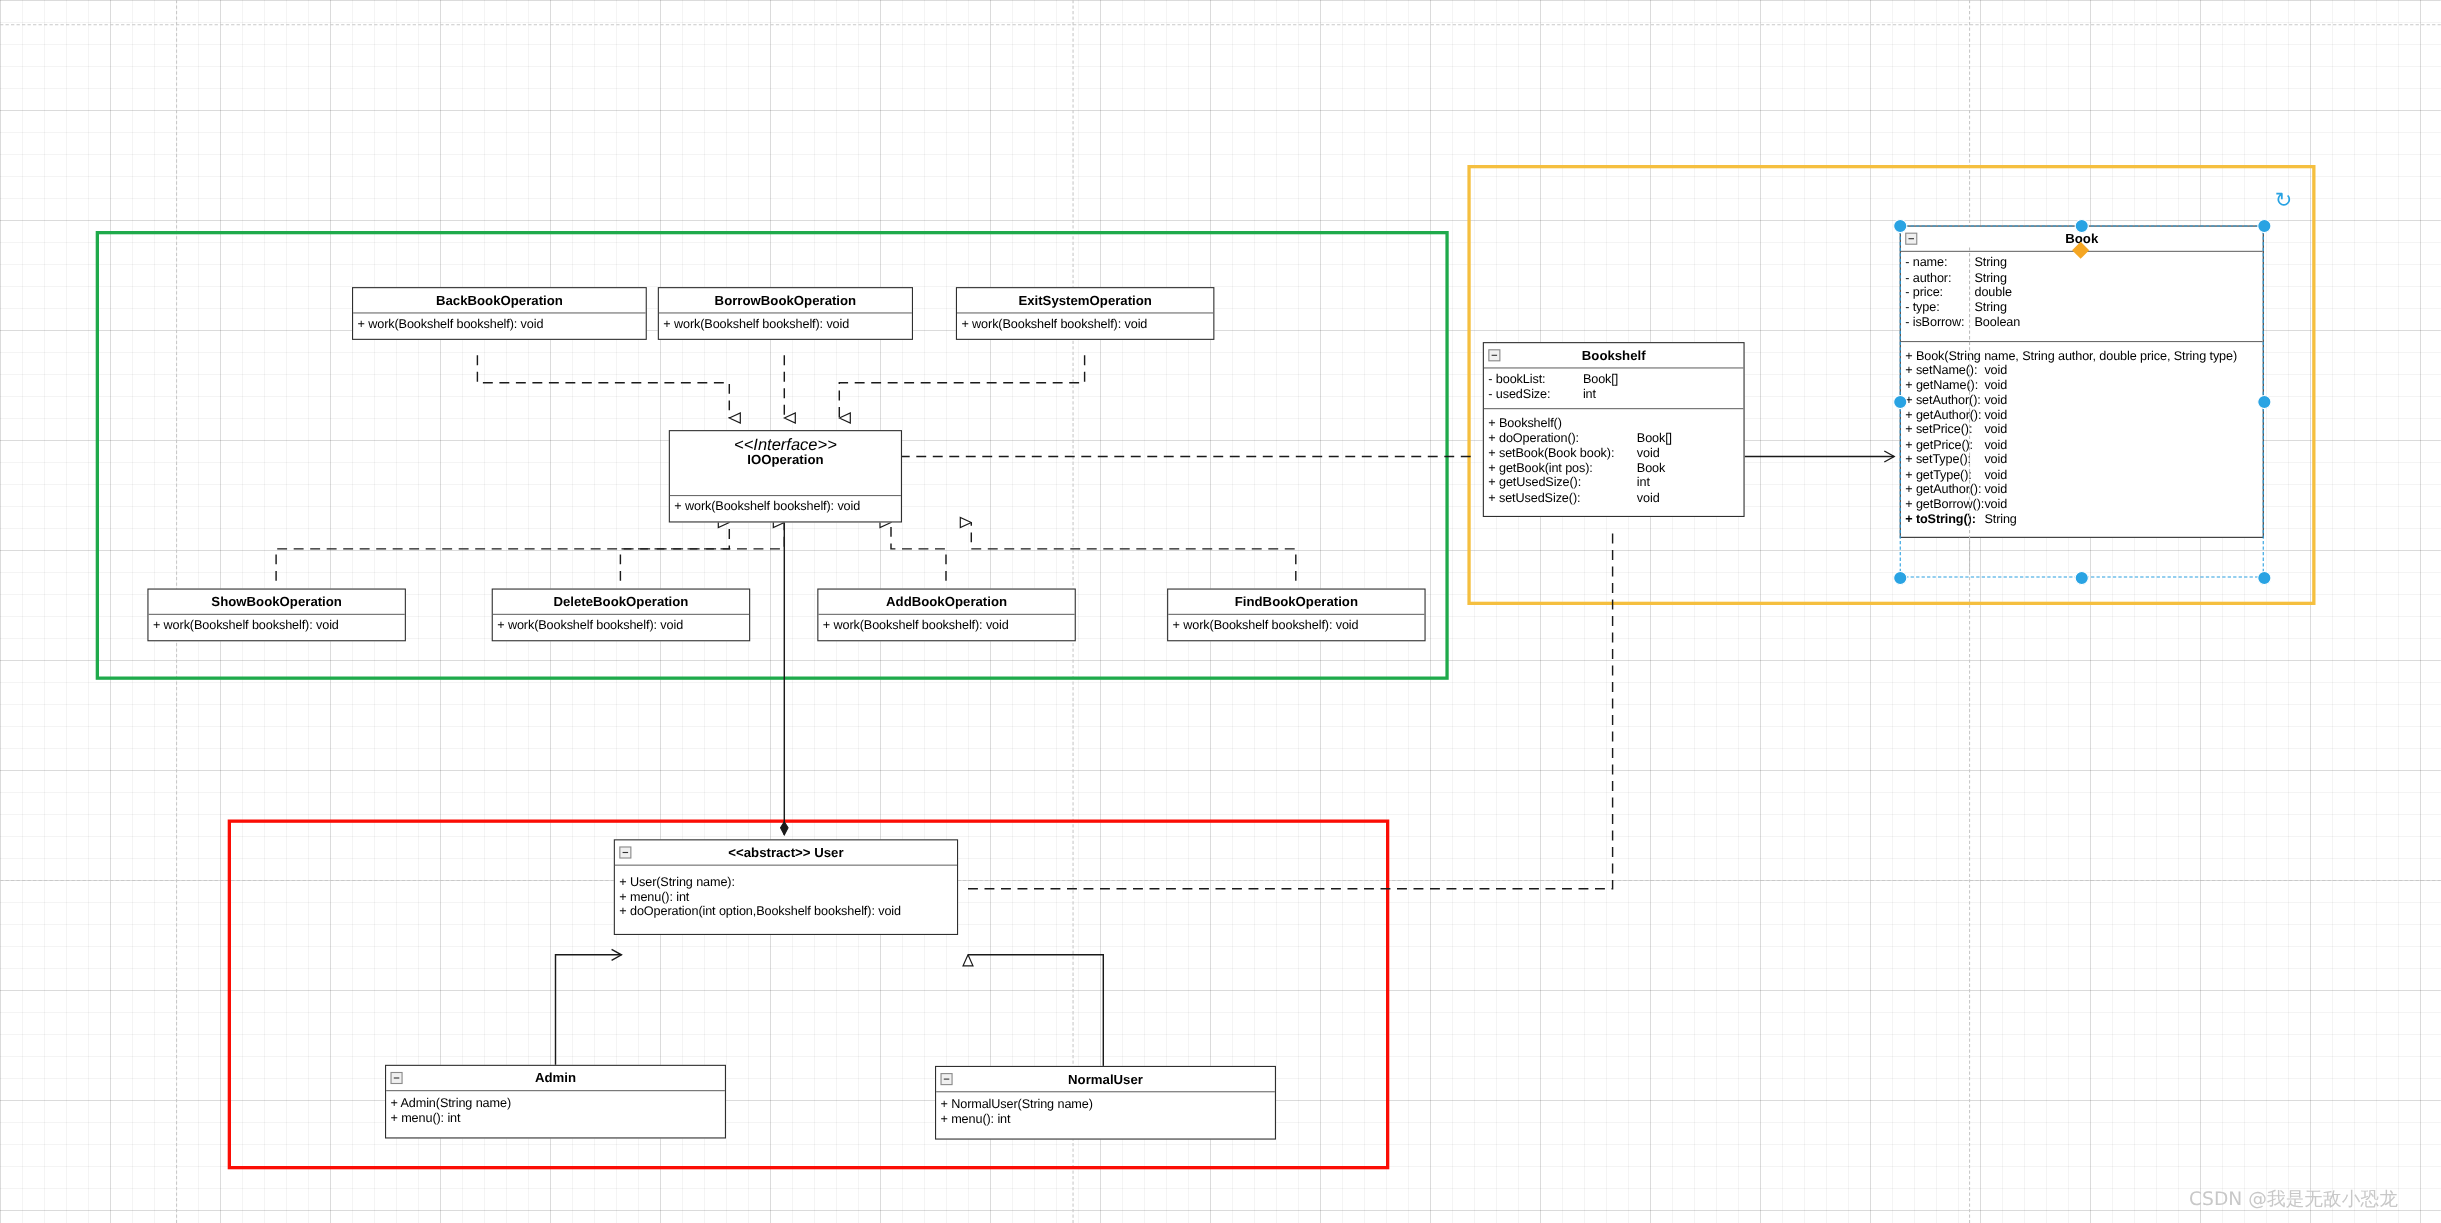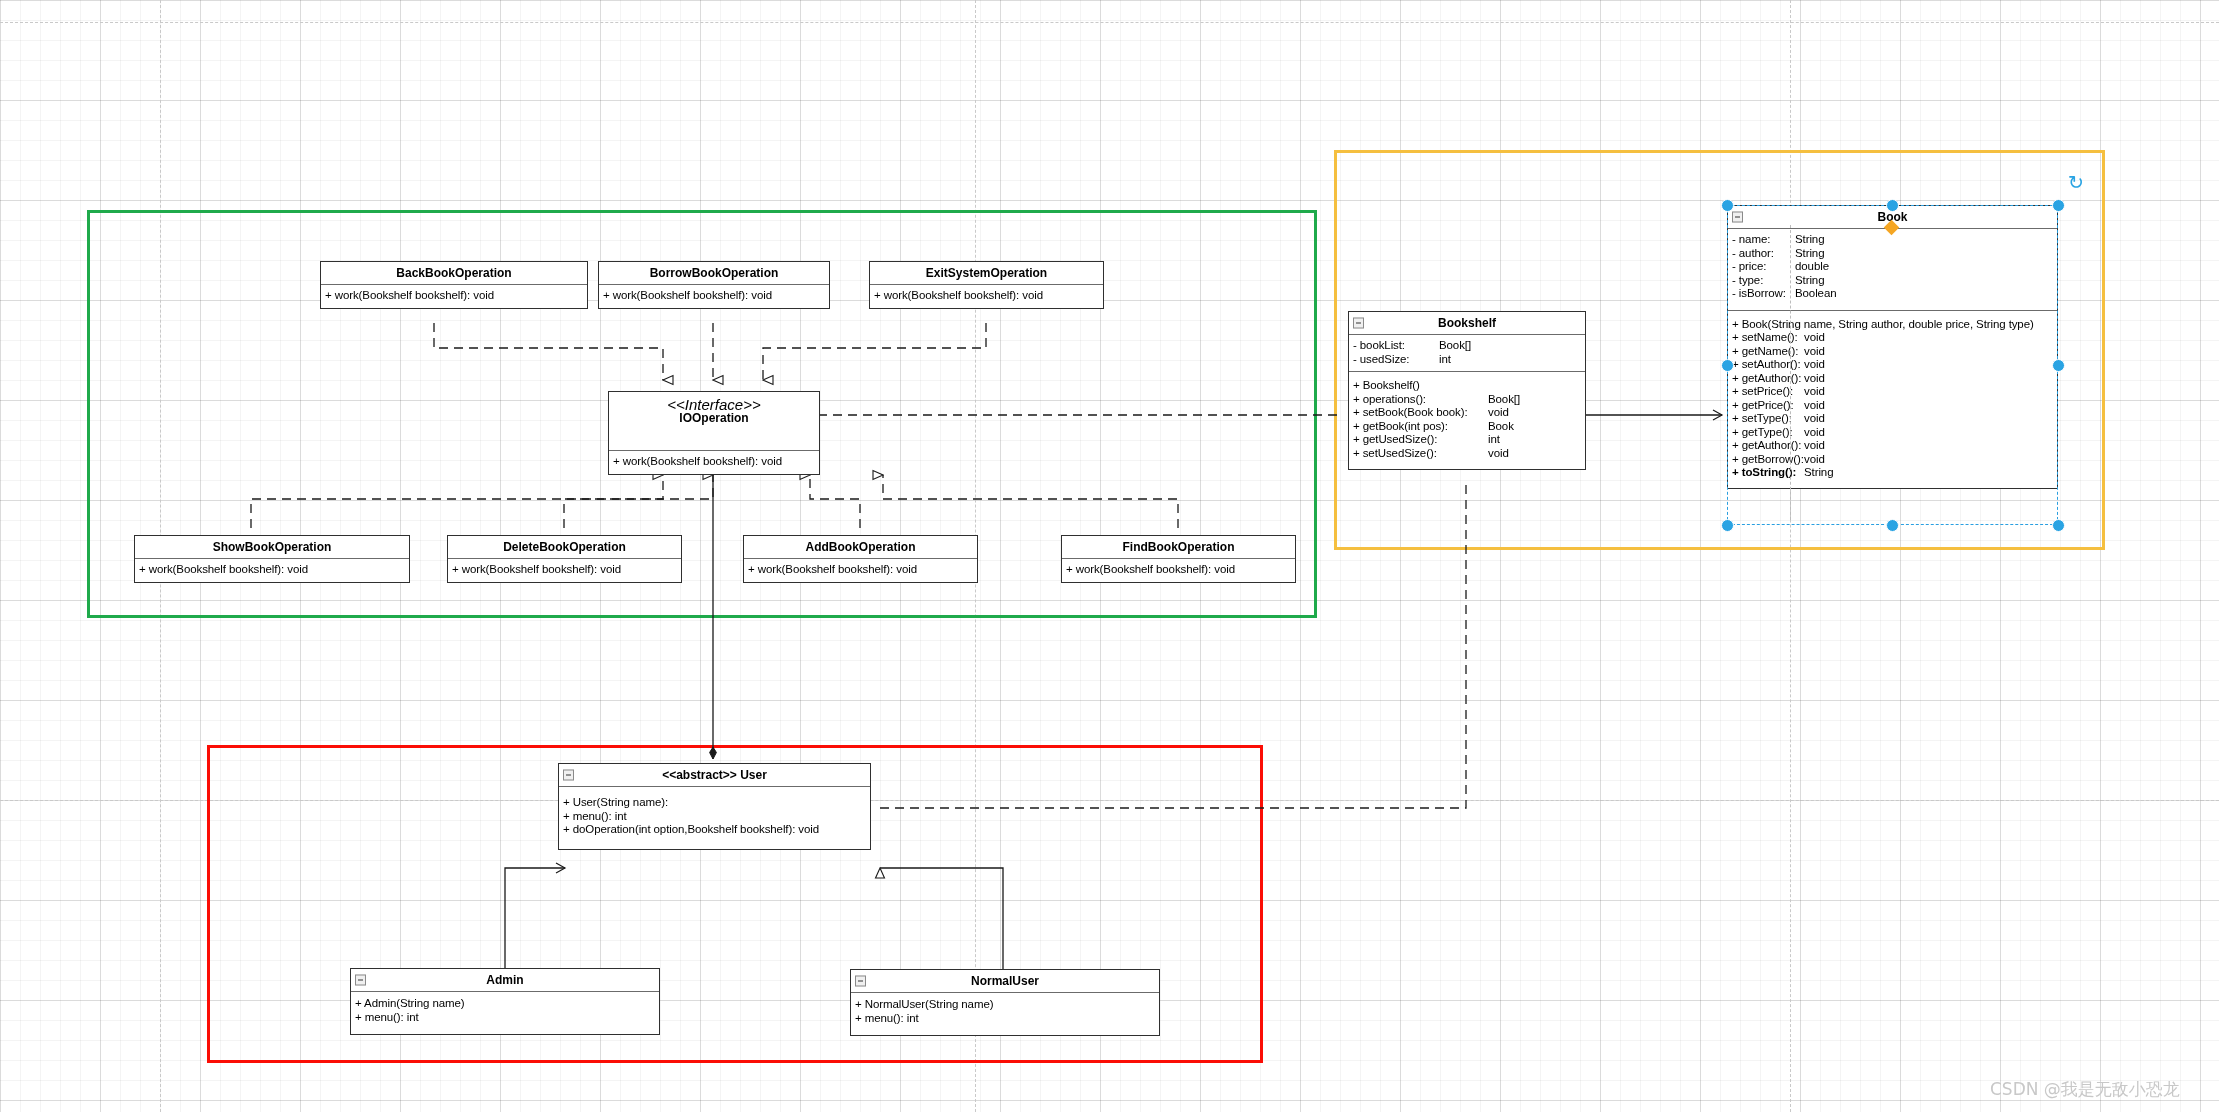--- a/index.html
+++ b/index.html
@@ -250,21 +250,21 @@
   <div class="uml" style="left:608px; top:391px; width:212px;">
     <div class="title" style="padding-bottom:26px;">
       <span class="stereo">&lt;&lt;Interface&gt;&gt;</span>
       <span>IOOperation</span>
     </div>
     <div class="compartment">
       <div class="row">+ work(Bookshelf bookshelf): void</div>
     </div>
   </div>
 
-  <div class="uml" style="left:134px; top:535px; width:276px;">
+  <div class="uml" style="left:134px; top:535px; width:235px;">
     <div class="title">ShowBookOperation</div>
     <div class="compartment">
       <div class="row">+ work(Bookshelf bookshelf): void</div>
     </div>
   </div>
 
   <div class="uml" style="left:447px; top:535px; width:235px;">
     <div class="title">DeleteBookOperation</div>
     <div class="compartment">
       <div class="row">+ work(Bookshelf bookshelf): void</div>
@@ -299,21 +299,21 @@
         <span class="m-sig" style="width:86px;">- usedSize:</span>
         <span class="m-type">int</span>
       </div>
     </div>
     <div class="compartment" style="padding-top:7px; padding-bottom:9px;">
       <div class="mrow">
         <span class="m-sig" style="width:135px;">+ Bookshelf()</span>
         <span class="m-type"></span>
       </div>
       <div class="mrow">
-        <span class="m-sig" style="width:135px;">+ operations():</span>
+        <span class="m-sig" style="width:135px;">+ doOperation():</span>
         <span class="m-type">Book[]</span>
       </div>
       <div class="mrow">
         <span class="m-sig" style="width:135px;">+ setBook(Book book):</span>
         <span class="m-type">void</span>
       </div>
       <div class="mrow">
         <span class="m-sig" style="width:135px;">+ getBook(int pos):</span>
         <span class="m-type">Book</span>
       </div>

